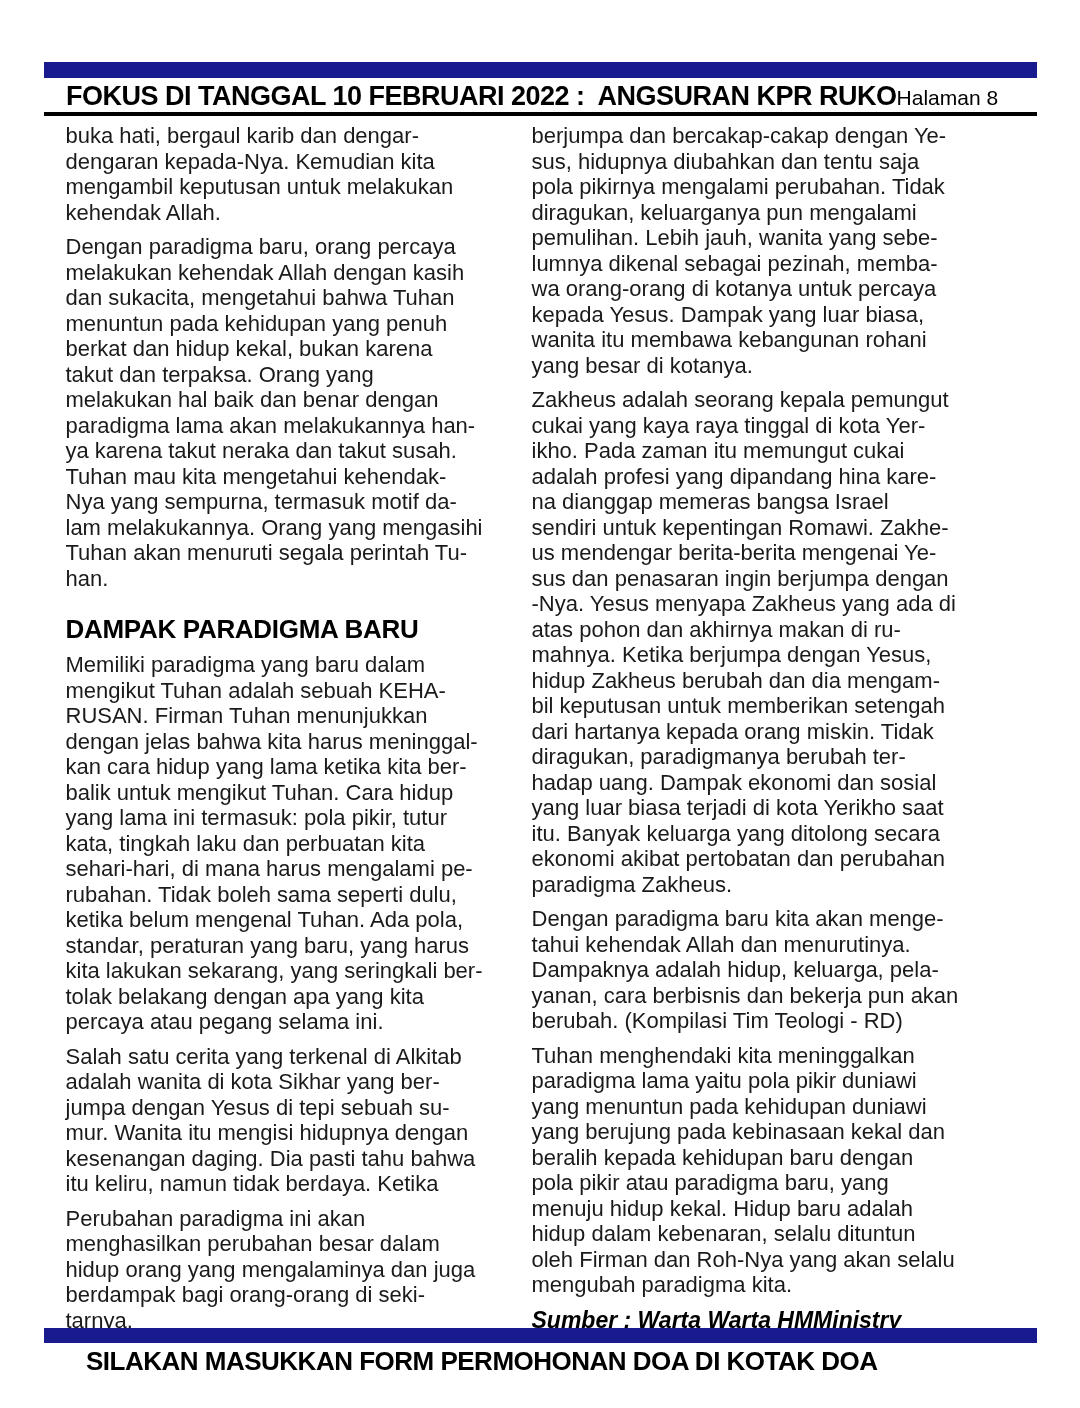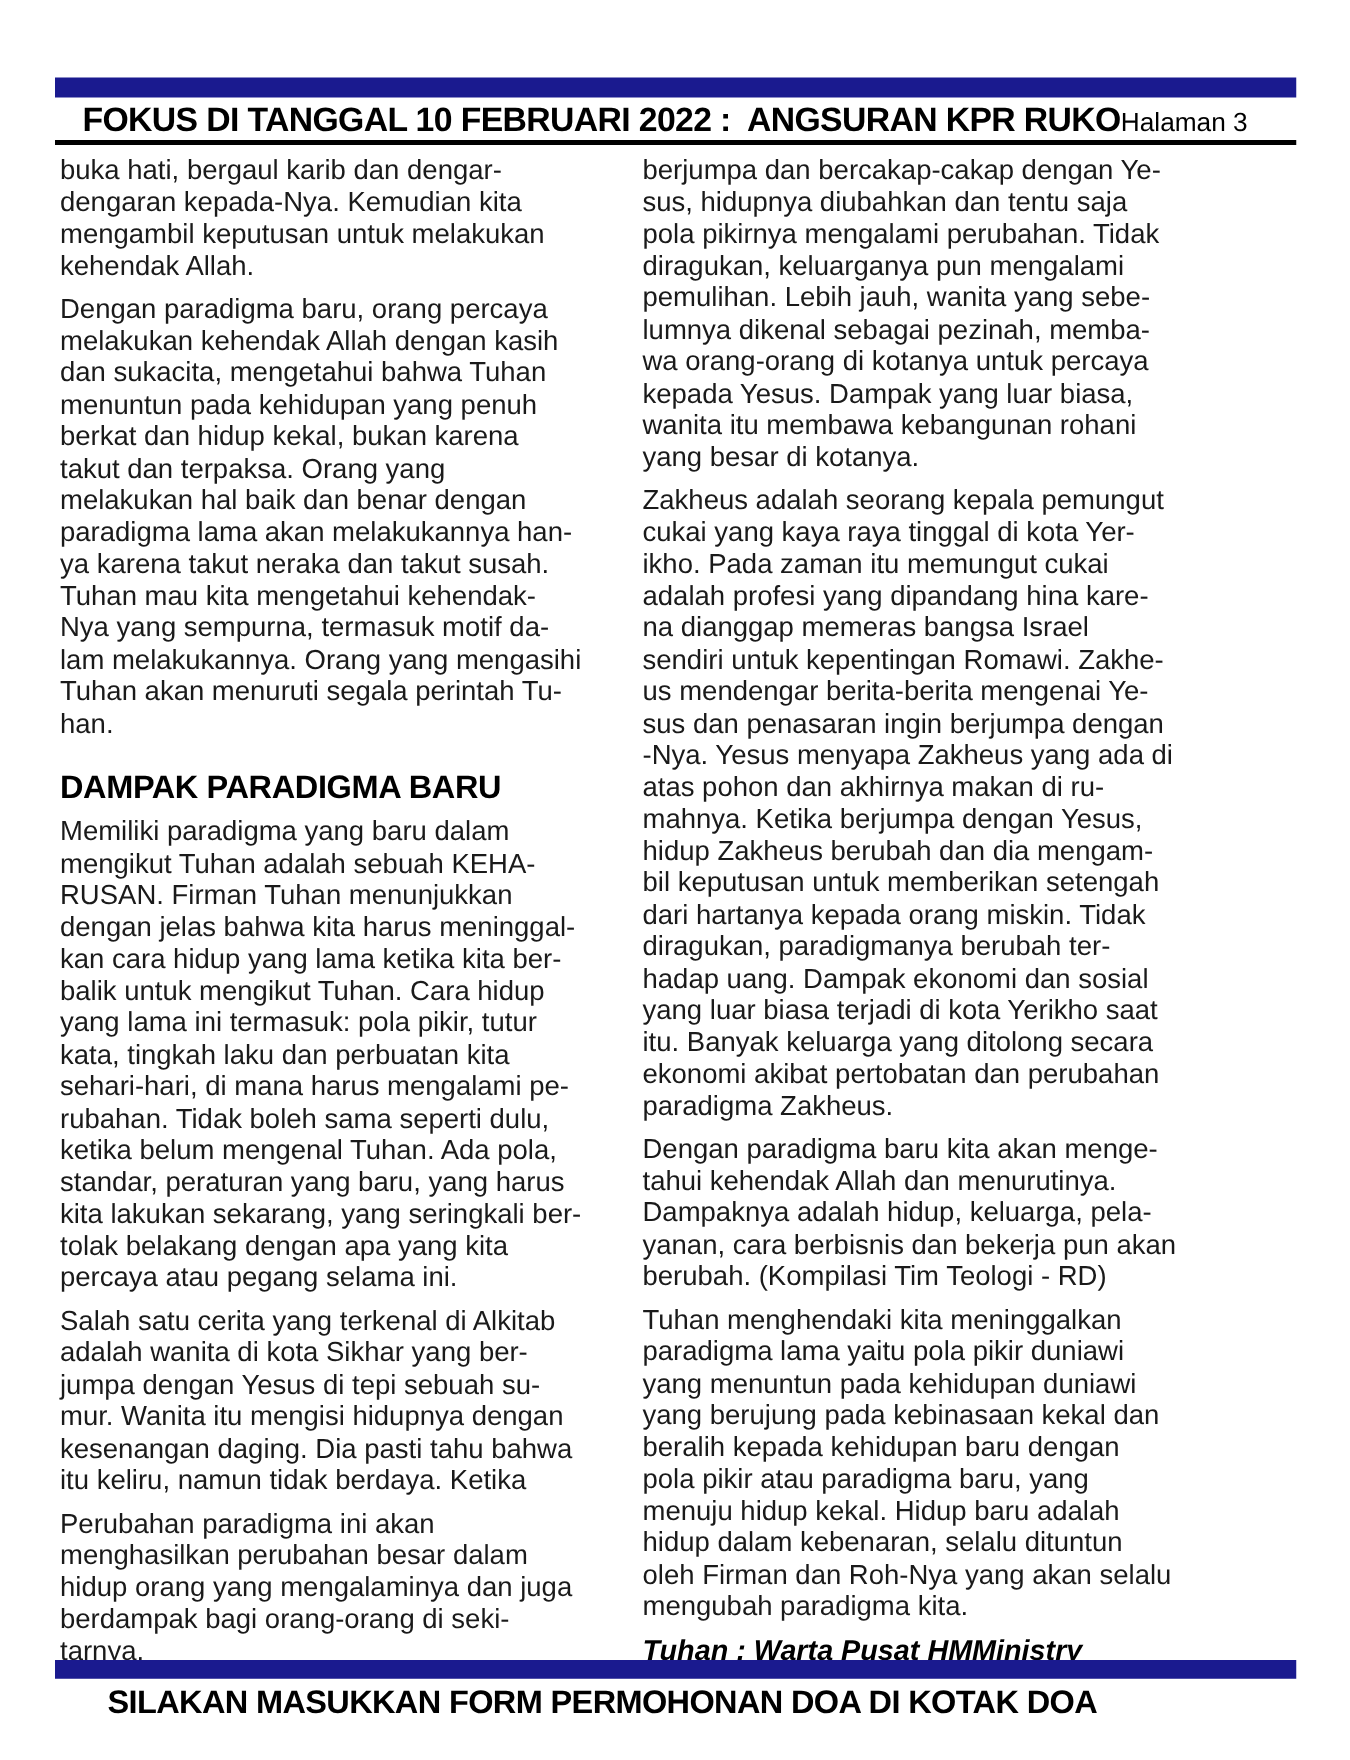--- a/index.html
+++ b/index.html
@@ -51,20 +51,21 @@
   }
   .black-rule {
     height: 4px;
     background: #000000;
   }
   .columns {
     display: flex;
     padding-top: 7px;
     height: 1208px;
     overflow: hidden;
+    justify-content: center;
   }
   .col {
     box-sizing: border-box;
   }
   .col.left  { width: 470px; padding-left: 4px; }
   .col.right { width: 488px; }
   .para {
     margin: 0 0 9px 0;
     font-size: 22px;
     line-height: 25.5px;
@@ -109,21 +110,21 @@
 </head>
 <body>
 
 <div class="page">
   <div class="content">
 
     <div class="bar top"></div>
 
     <div class="header-row">
       <span class="doc-title">FOKUS DI TANGGAL 10 FEBRUARI 2022 :  ANGSURAN KPR RUKO</span>
-      <span class="page-label">Halaman 3</span>
+      <span class="page-label">Halaman 8</span>
     </div>
 
     <div class="black-rule"></div>
 
     <div class="columns">
 
       <div class="col left">
         <p class="para">buka hati, bergaul karib dan dengar-
 dengaran kepada-Nya. Kemudian kita
 mengambil keputusan untuk melakukan
@@ -210,21 +211,21 @@
         <p class="para">Tuhan menghendaki kita meninggalkan
 paradigma lama yaitu pola pikir duniawi
 yang menuntun pada kehidupan duniawi
 yang berujung pada kebinasaan kekal dan
 beralih kepada kehidupan baru dengan
 pola pikir atau paradigma baru, yang
 menuju hidup kekal. Hidup baru adalah
 hidup dalam kebenaran, selalu dituntun
 oleh Firman dan Roh-Nya yang akan selalu
 mengubah paradigma kita.</p>
-        <p class="source-credit">Tuhan : Warta Pusat HMMinistry</p>
+        <p class="source-credit">Sumber : Warta Warta HMMinistry</p>
       </div>
 
     </div>
   </div>
 
   <div class="content" style="height:1408px; pointer-events:none;">
     <div class="bar bottom"></div>
     <div class="footer-notice">SILAKAN MASUKKAN FORM PERMOHONAN DOA DI KOTAK DOA</div>
   </div>
 </div>

